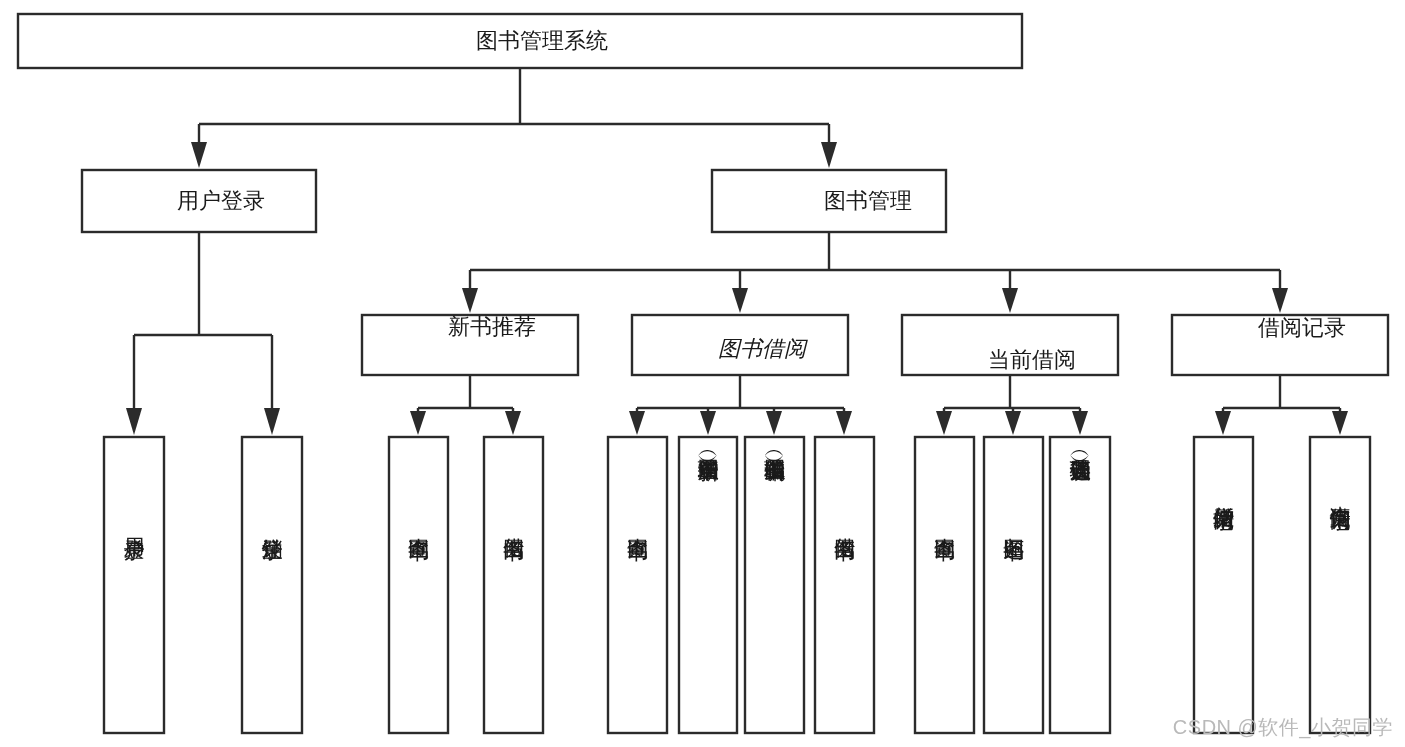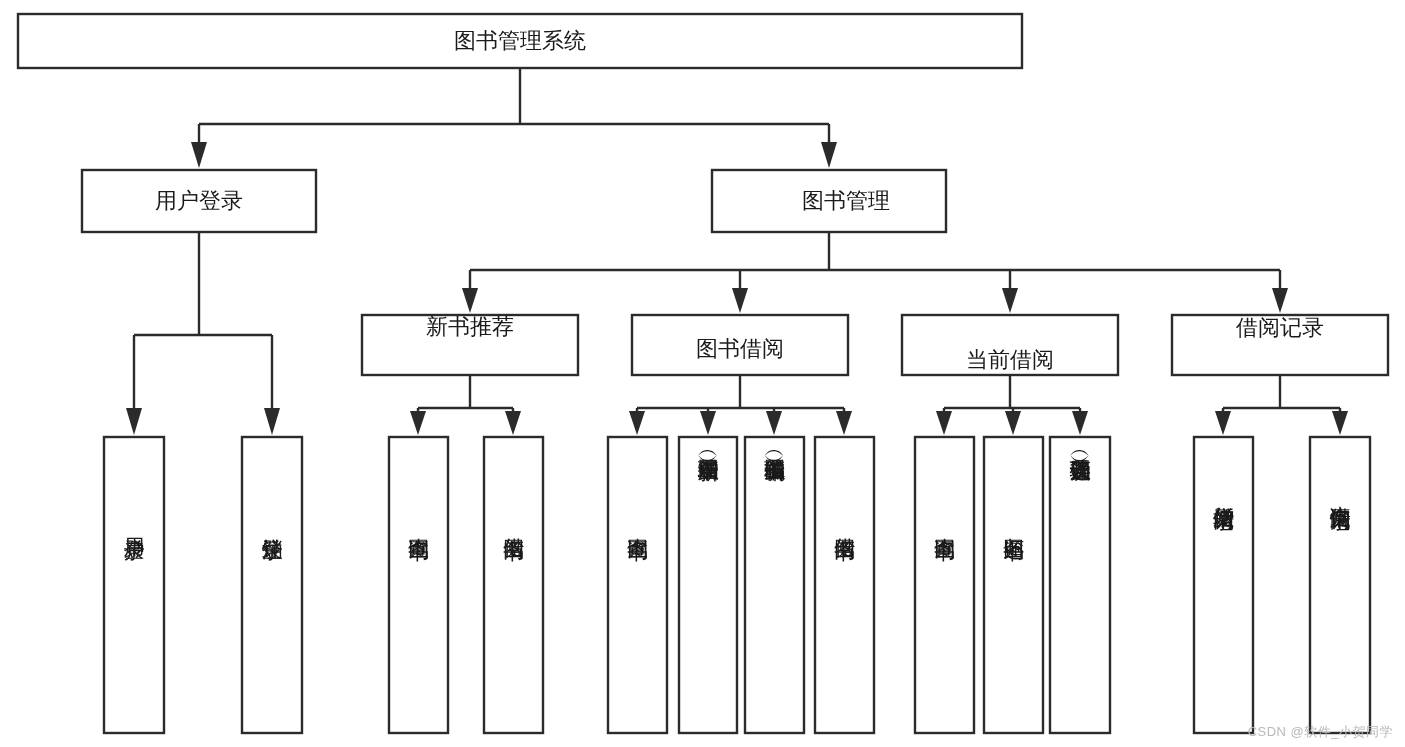--- a/index.html
+++ b/index.html
@@ -61,27 +61,28 @@
   }
   .hlabel-wrap {
     position: absolute;
     display: flex;
     align-items: center;
     justify-content: center;
     font-family: "Liberation Sans", "DejaVu Sans", sans-serif;
     font-size: 22px;
     color: #1a1a1a;
     pointer-events: none;
+    padding-left: 22px;
   }
   .watermark {
     position: absolute;
     right: 12px;
     bottom: 6px;
     font-family: "Liberation Sans", "DejaVu Sans", sans-serif;
-    font-size: 13px;
+    font-size: 20px;
     color: #b9b9b9;
     letter-spacing: 0.5px;
     white-space: nowrap;
     pointer-events: none;
   }
 </style>
 </head>
 <body>
 
 <div id="diagram-root">
@@ -181,21 +182,21 @@
       </div>
       <div class="hlabel-wrap" style="left: 82px; top: 170px; width: 234px; height: 62px;">
         <span>用户登录</span>
       </div>
       <div class="hlabel-wrap" style="left: 712px; top: 170px; width: 268px; height: 62px;">
         <span>图书管理</span>
       </div>
       <div class="hlabel-wrap" style="left: 362px; top: 297px; width: 216px; height: 60px;">
         <span>新书推荐</span>
       </div>
-      <div class="hlabel-wrap" style="left: 632px; top: 315px; width: 216px; height: 68px;">
+      <div class="hlabel-wrap" style="left: 632px; top: 315px; width: 216px; height: 68px; font-style: italic;">
         <span>图书借阅</span>
       </div>
       <div class="hlabel-wrap" style="left: 902px; top: 315px; width: 216px; height: 60px; align-items: flex-end;">
         <span>当前借阅</span>
       </div>
       <div class="hlabel-wrap" style="left: 1172px; top: 298px; width: 216px; height: 60px;">
         <span>借阅记录</span>
       </div>
       <div class="vlabel-wrap" style="left: 104px; top: 437px; width: 60px; height: 296px; align-items: flex-start; padding-top: 84px; box-sizing: border-box;">
         <span>用户登录</span>

